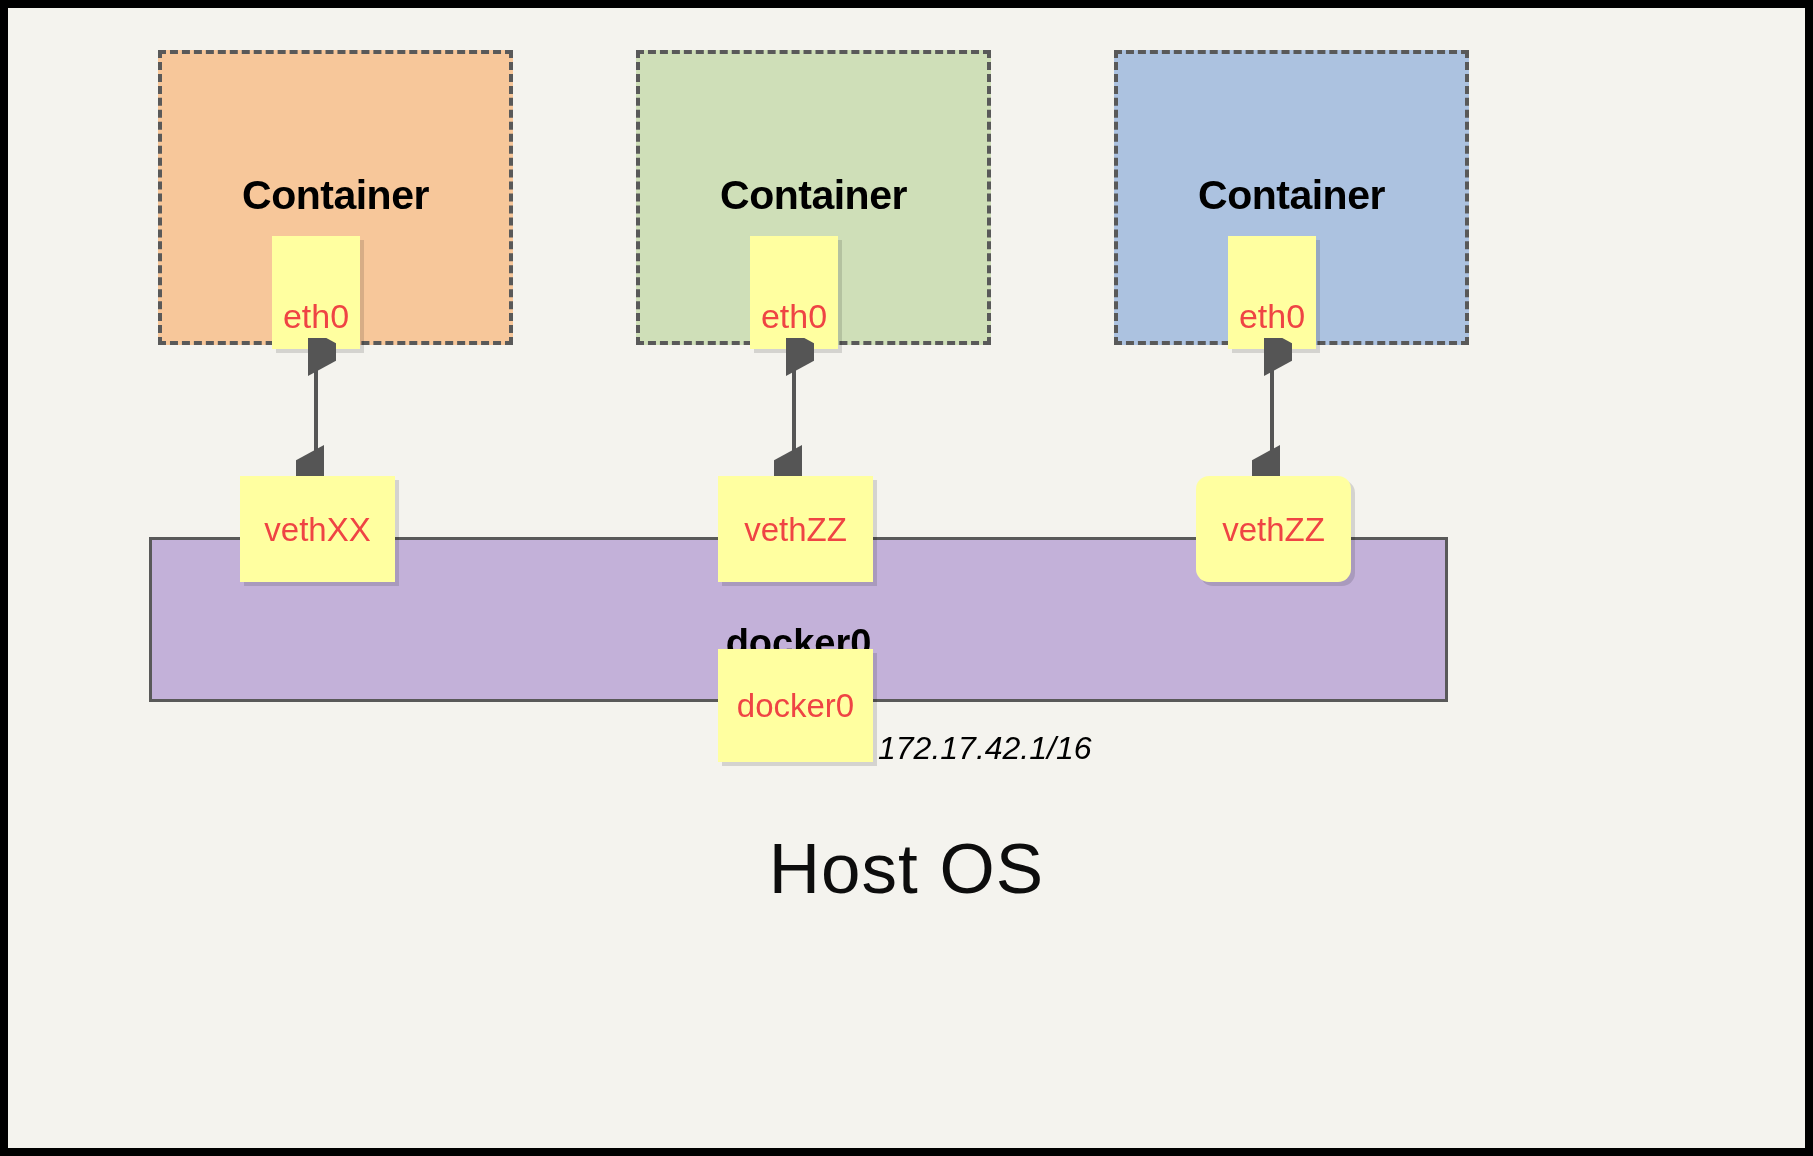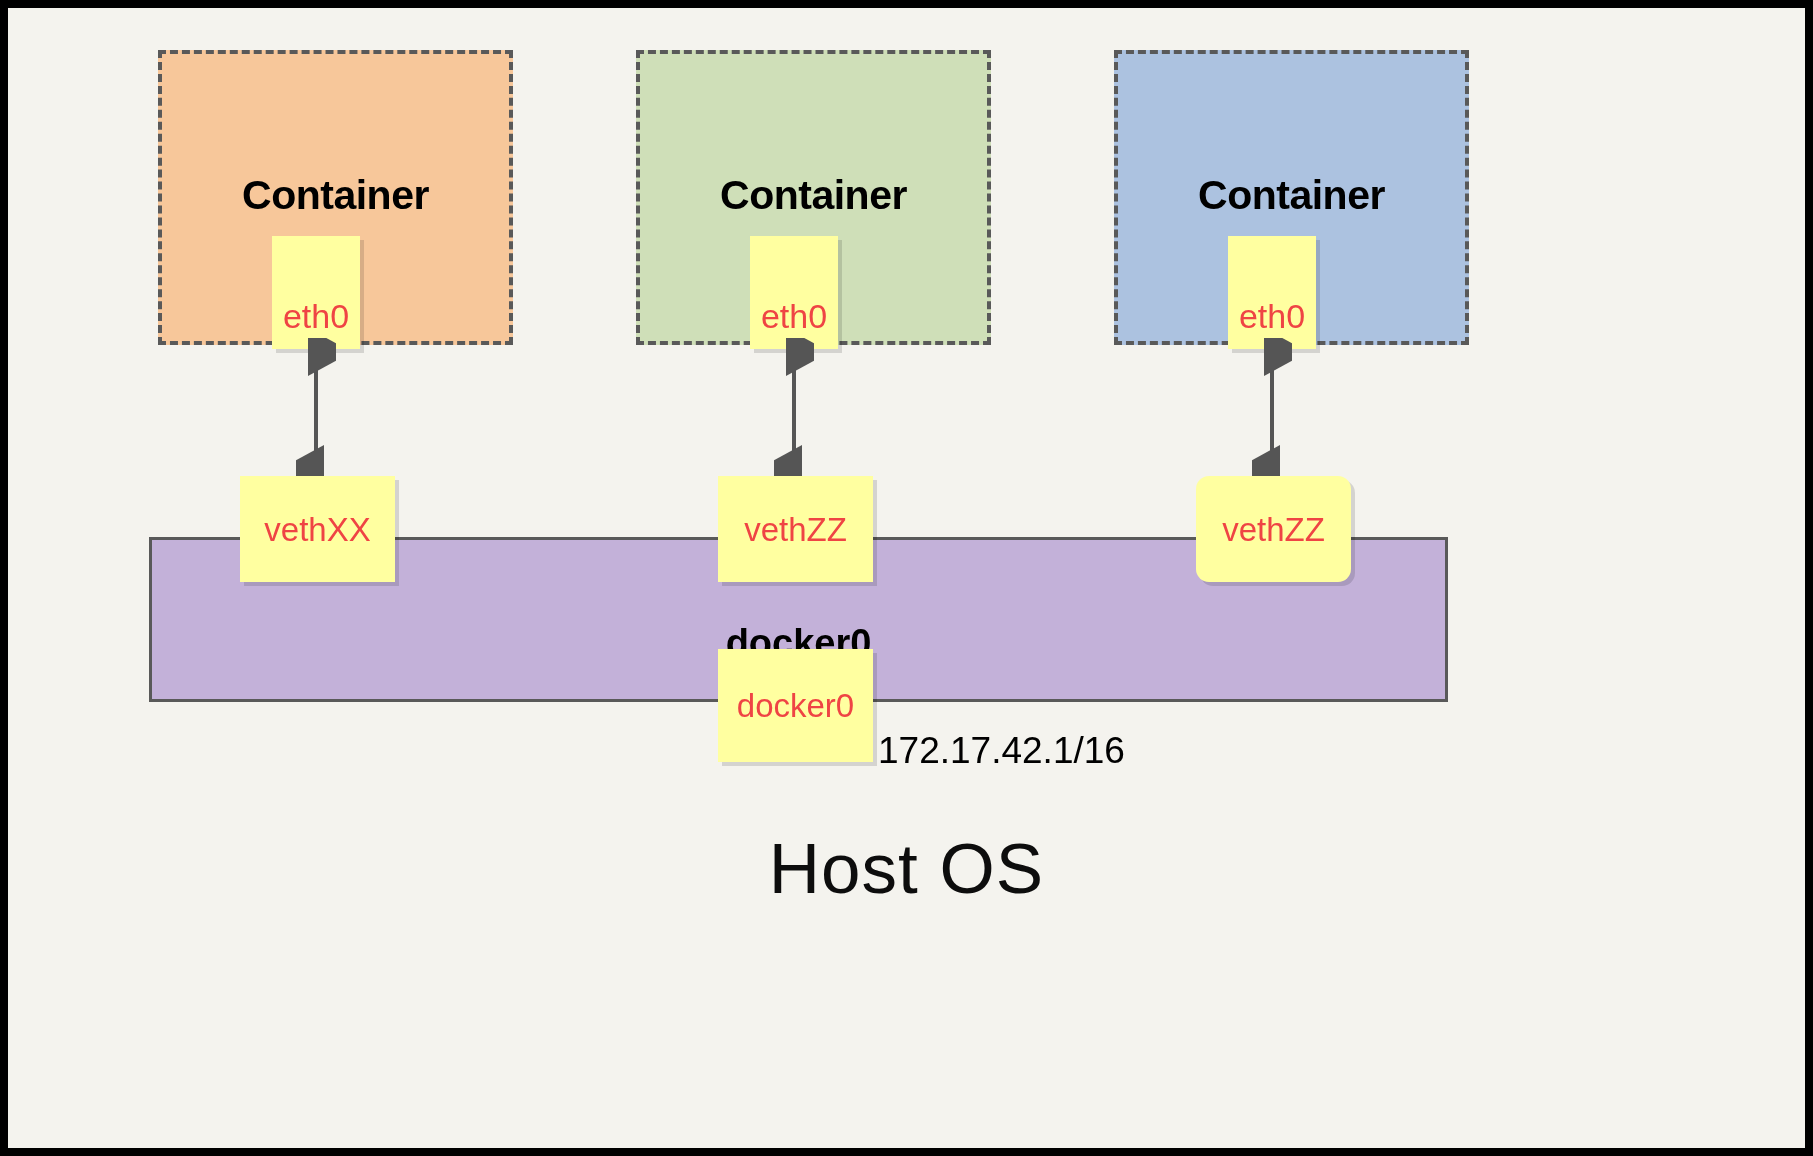--- a/index.html
+++ b/index.html
@@ -119,23 +119,24 @@
     font-size: 38px;
     font-weight: bold;
     color: #000000;
   }
 
   
   #ip-caption {
     position: absolute;
     left: 870px;
     top: 722px;
-    font-size: 37px;
+    font-size: 32px;
     color: #000000;
     white-space: nowrap;
+    font-style: italic;
   }
 
   
   #host-os {
     position: absolute;
     left: 0;
     right: 0;
     top: 820px;
     text-align: center;
     font-size: 71px;

